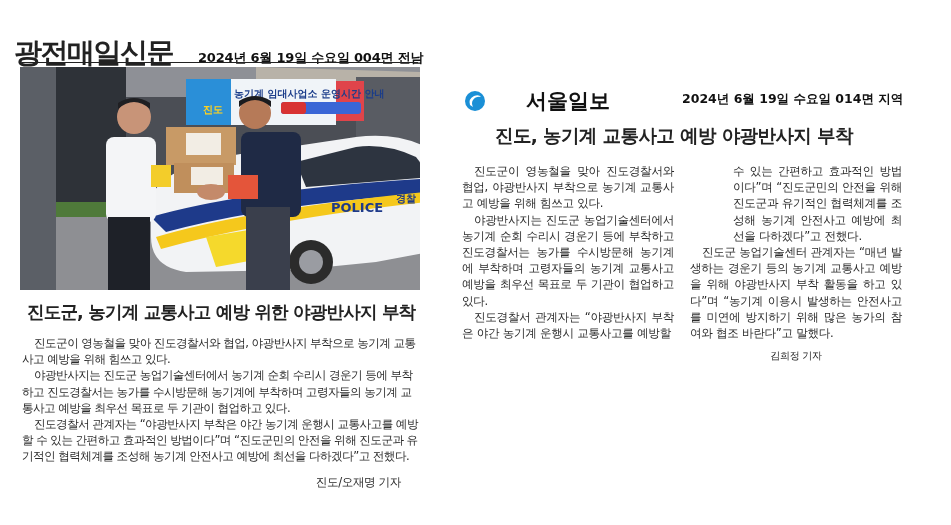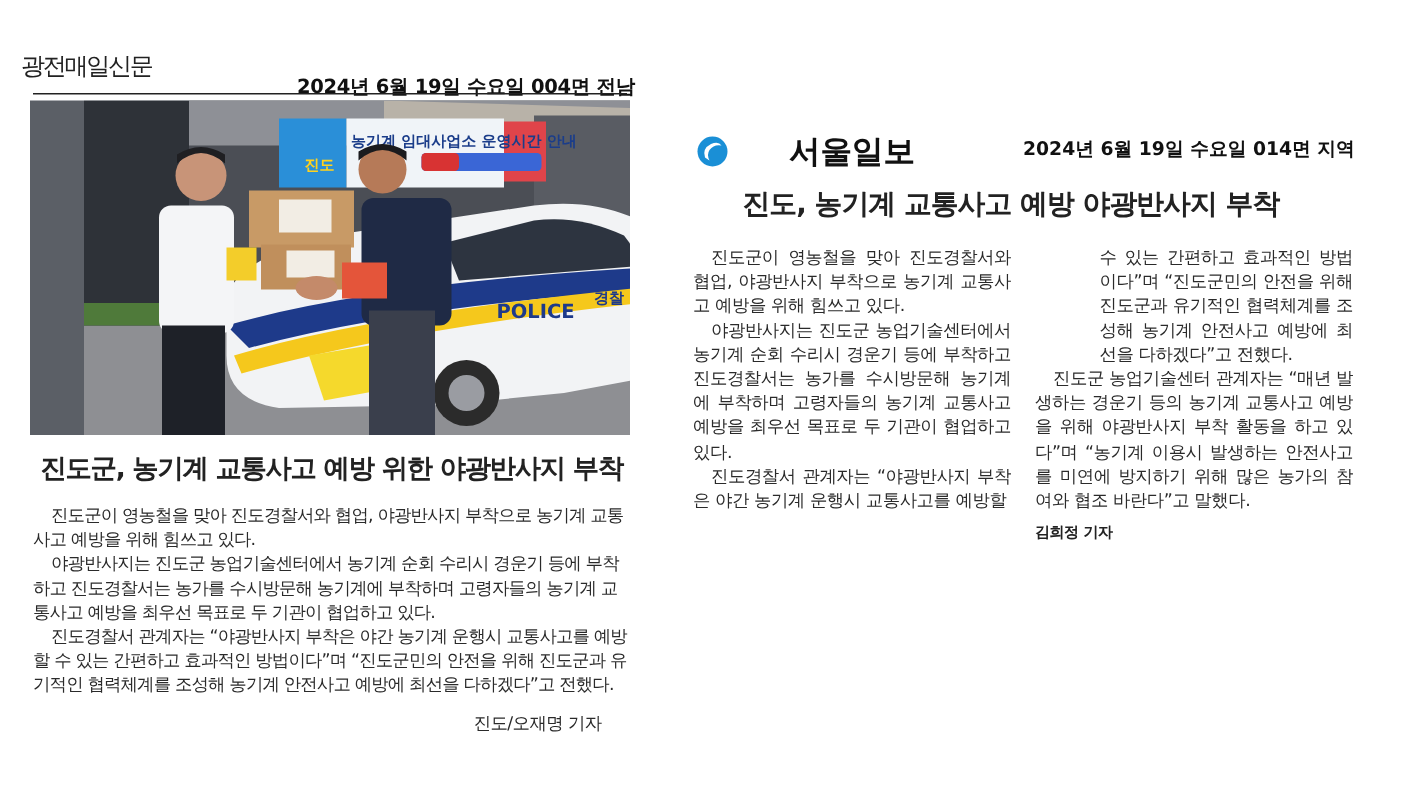--- a/index.html
+++ b/index.html
@@ -1,21 +1,21 @@
 <!DOCTYPE html>
 <html><head>
   <meta charset="utf-8">
   <style>
     * { box-sizing: border-box; margin: 0; padding: 0; }
     html, body { width: 951px; height: 525px; background: #ffffff; overflow: hidden; }
     body { position: relative; font-family: "DejaVu Sans", "Liberation Sans", sans-serif; color: #1f1f1f; }
 
     
     .left-clip { position: absolute; left: 0; top: 0; width: 450px; height: 525px; }
-    .left-masthead { position: absolute; left: 14px; top: 34px; font-size: 16px; font-weight: normal; letter-spacing: -1.5px; color: #222; }
+    .left-masthead { position: absolute; left: 14px; top: 34px; font-size: 28px; font-weight: bold; letter-spacing: -1.5px; color: #222; }
     .left-date { position: absolute; left: 198px; top: 49px; font-size: 13px; font-weight: bold; color: #111; letter-spacing: -0.2px; }
     .left-rule { position: absolute; left: 22px; top: 62px; width: 396px; height: 1px; background: #222; }
 
     .photo { position: absolute; left: 20px; top: 67px; width: 400px; height: 223px; overflow: hidden; background: #5b5f66; padding-left: 36px; }
     .photo svg { display: block; }
 
     .left-headline { position: absolute; left: 27px; top: 300px; font-size: 17.5px; color: #222; letter-spacing: -0.8px; white-space: nowrap; }
     .left-body { position: absolute; left: 22px; top: 335px; width: 398px; font-size: 11.6px; line-height: 16.2px; color: #2a2a2a; letter-spacing: -0.55px; }
     .left-body p { text-indent: 12px; white-space: normal; }
     .left-byline { position: absolute; right: 49px; top: 475px; font-size: 11.6px; color: #2a2a2a; letter-spacing: -0.4px; }
@@ -25,21 +25,21 @@
     .right-logo { position: absolute; left: 14px; top: 87px; display: flex; align-items: center; gap: 36px; }
     .right-logo-mark { width: 22px; height: 22px; margin-right: 4px; }
     .right-logo-text { font-size: 21px; font-weight: bold; color: #111; letter-spacing: 0px; }
     .right-date { position: absolute; left: 232px; top: 91px; font-size: 12.5px; font-weight: bold; color: #111; }
     .right-headline { position: absolute; left: 45px; top: 123px; font-size: 18.5px; color: #222; letter-spacing: -0.6px; white-space: nowrap; }
 
     .right-cols { position: absolute; left: 12px; top: 163px; width: 440px; display: flex; justify-content: space-between; }
     .right-col { width: 212px; font-size: 11.6px; line-height: 16.2px; color: #2a2a2a; letter-spacing: -0.3px; text-align: justify; }
     .right-col p { text-indent: 12px; }
     .right-col p.cont { text-indent: 0; margin-left: 43px; }
-    .right-byline { display: block; text-align: left; font-size: 10px; font-weight: bold; margin-top: 7px; color: #222; }
+    .right-byline { display: block; text-align: center; font-size: 10px; font-weight: normal; margin-top: 7px; color: #222; }
   </style>
 </head>
 <body>
 
 <section class="left-clip">
   <div class="left-masthead">광전매일신문</div>
   <div class="left-date">2024년 6월 19일 수요일 004면 전남</div>
   <div class="left-rule"></div>
 
   <div class="photo">

